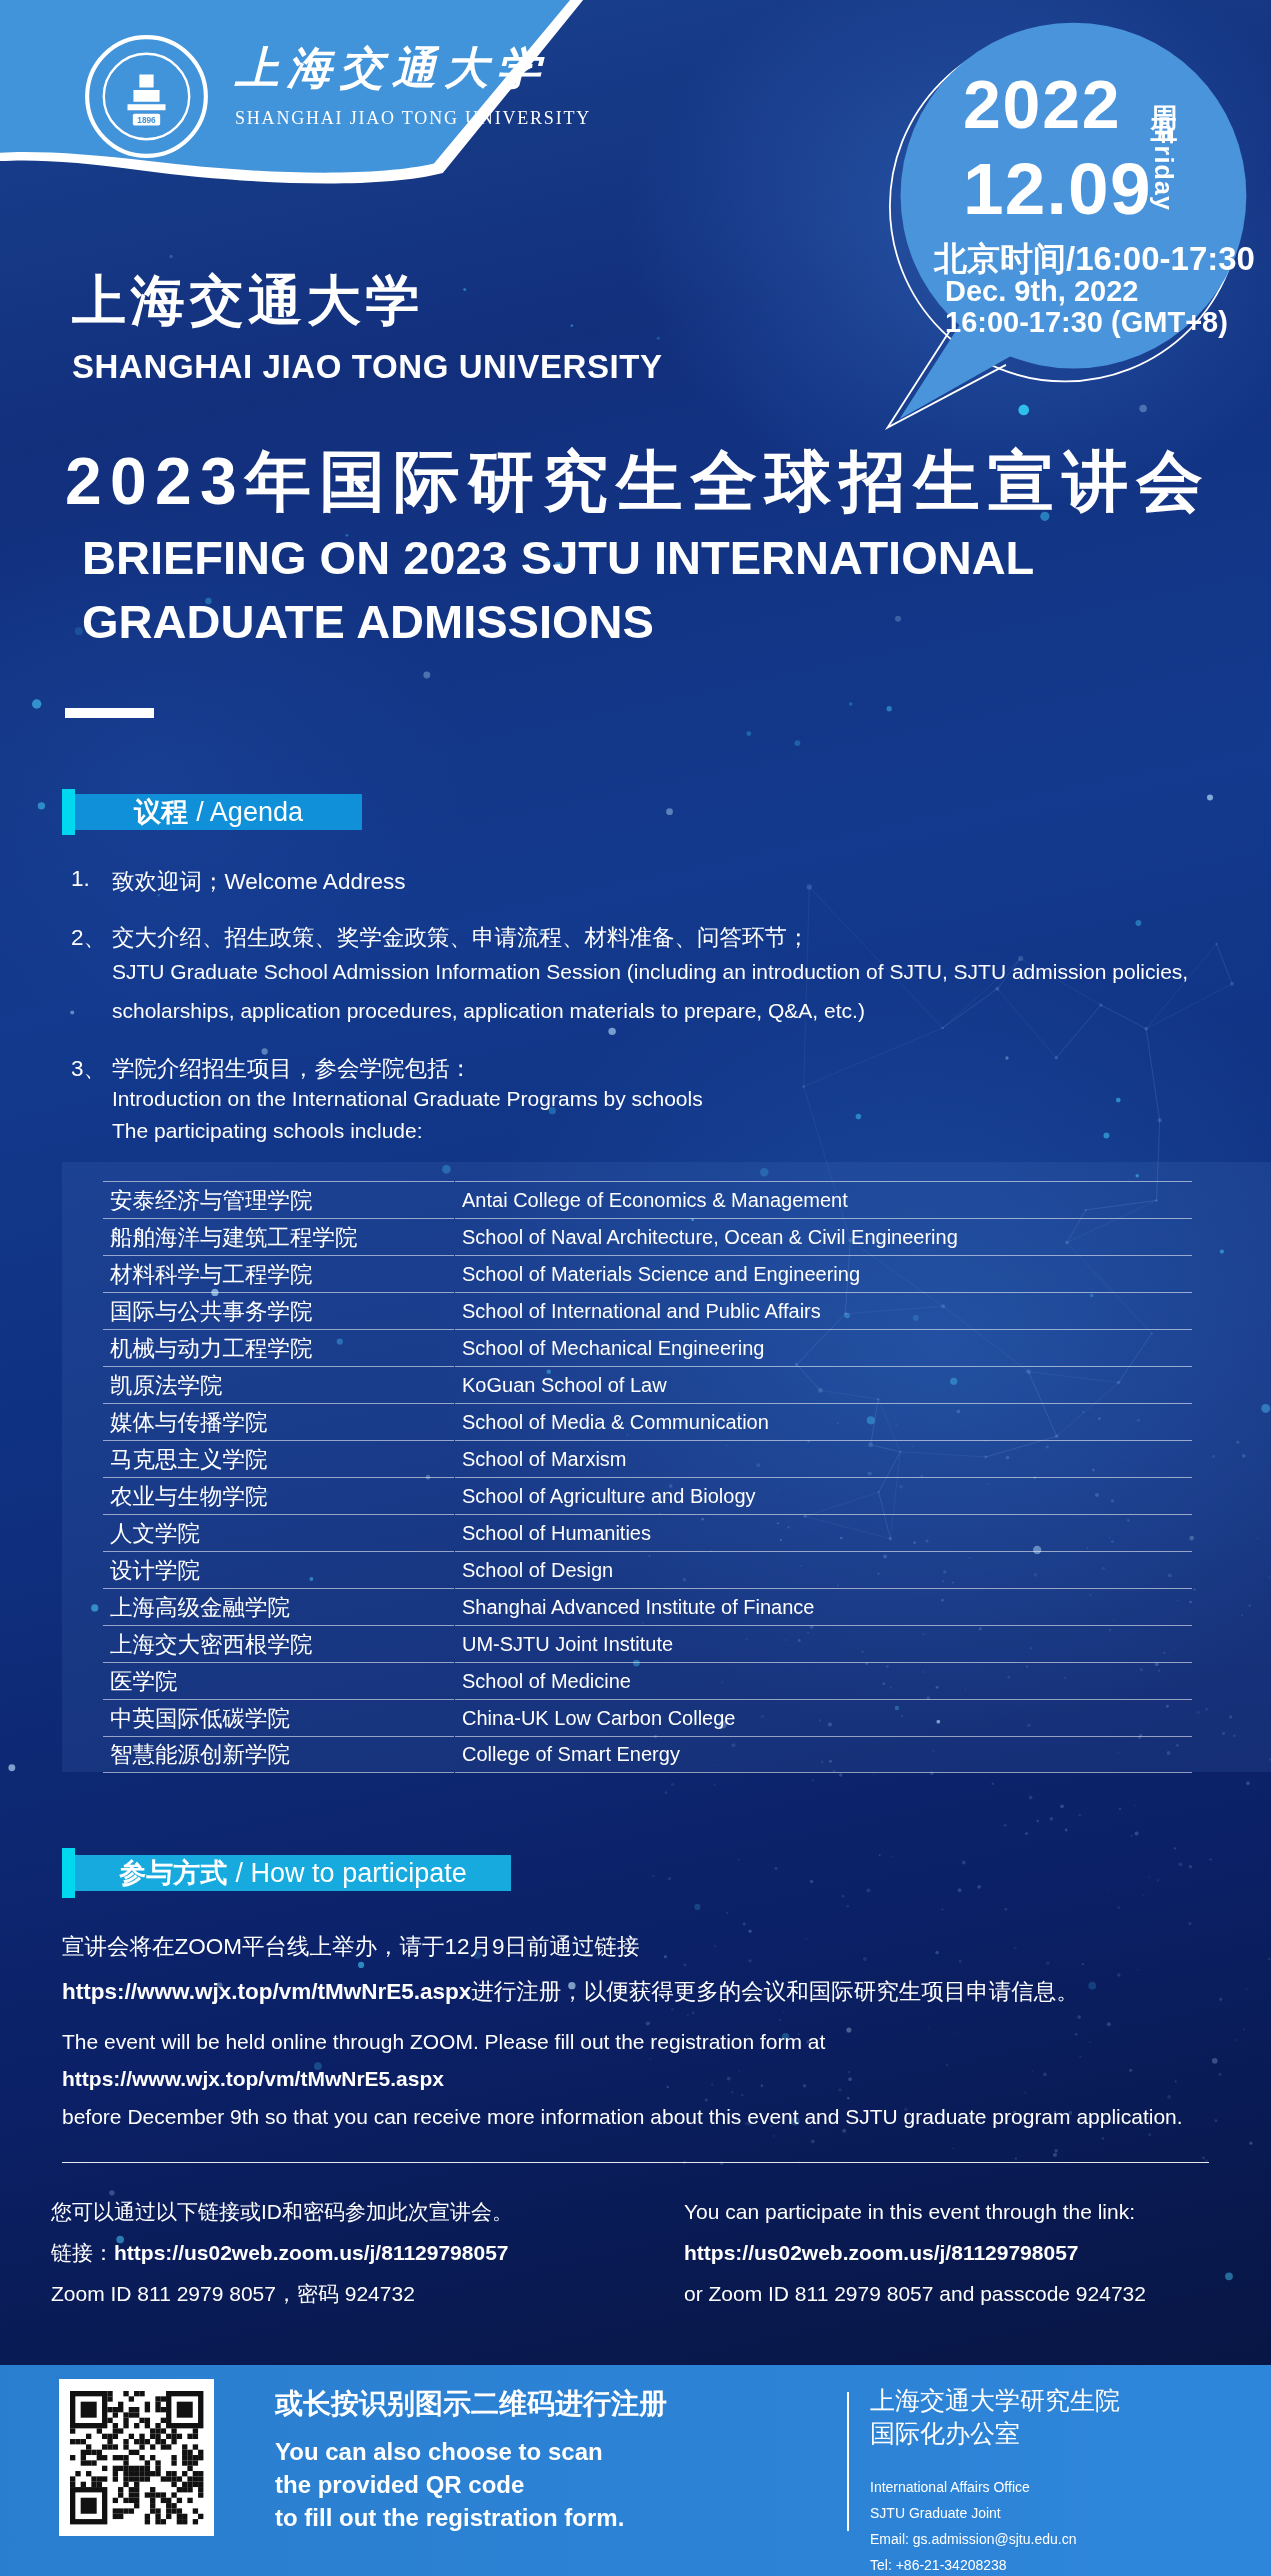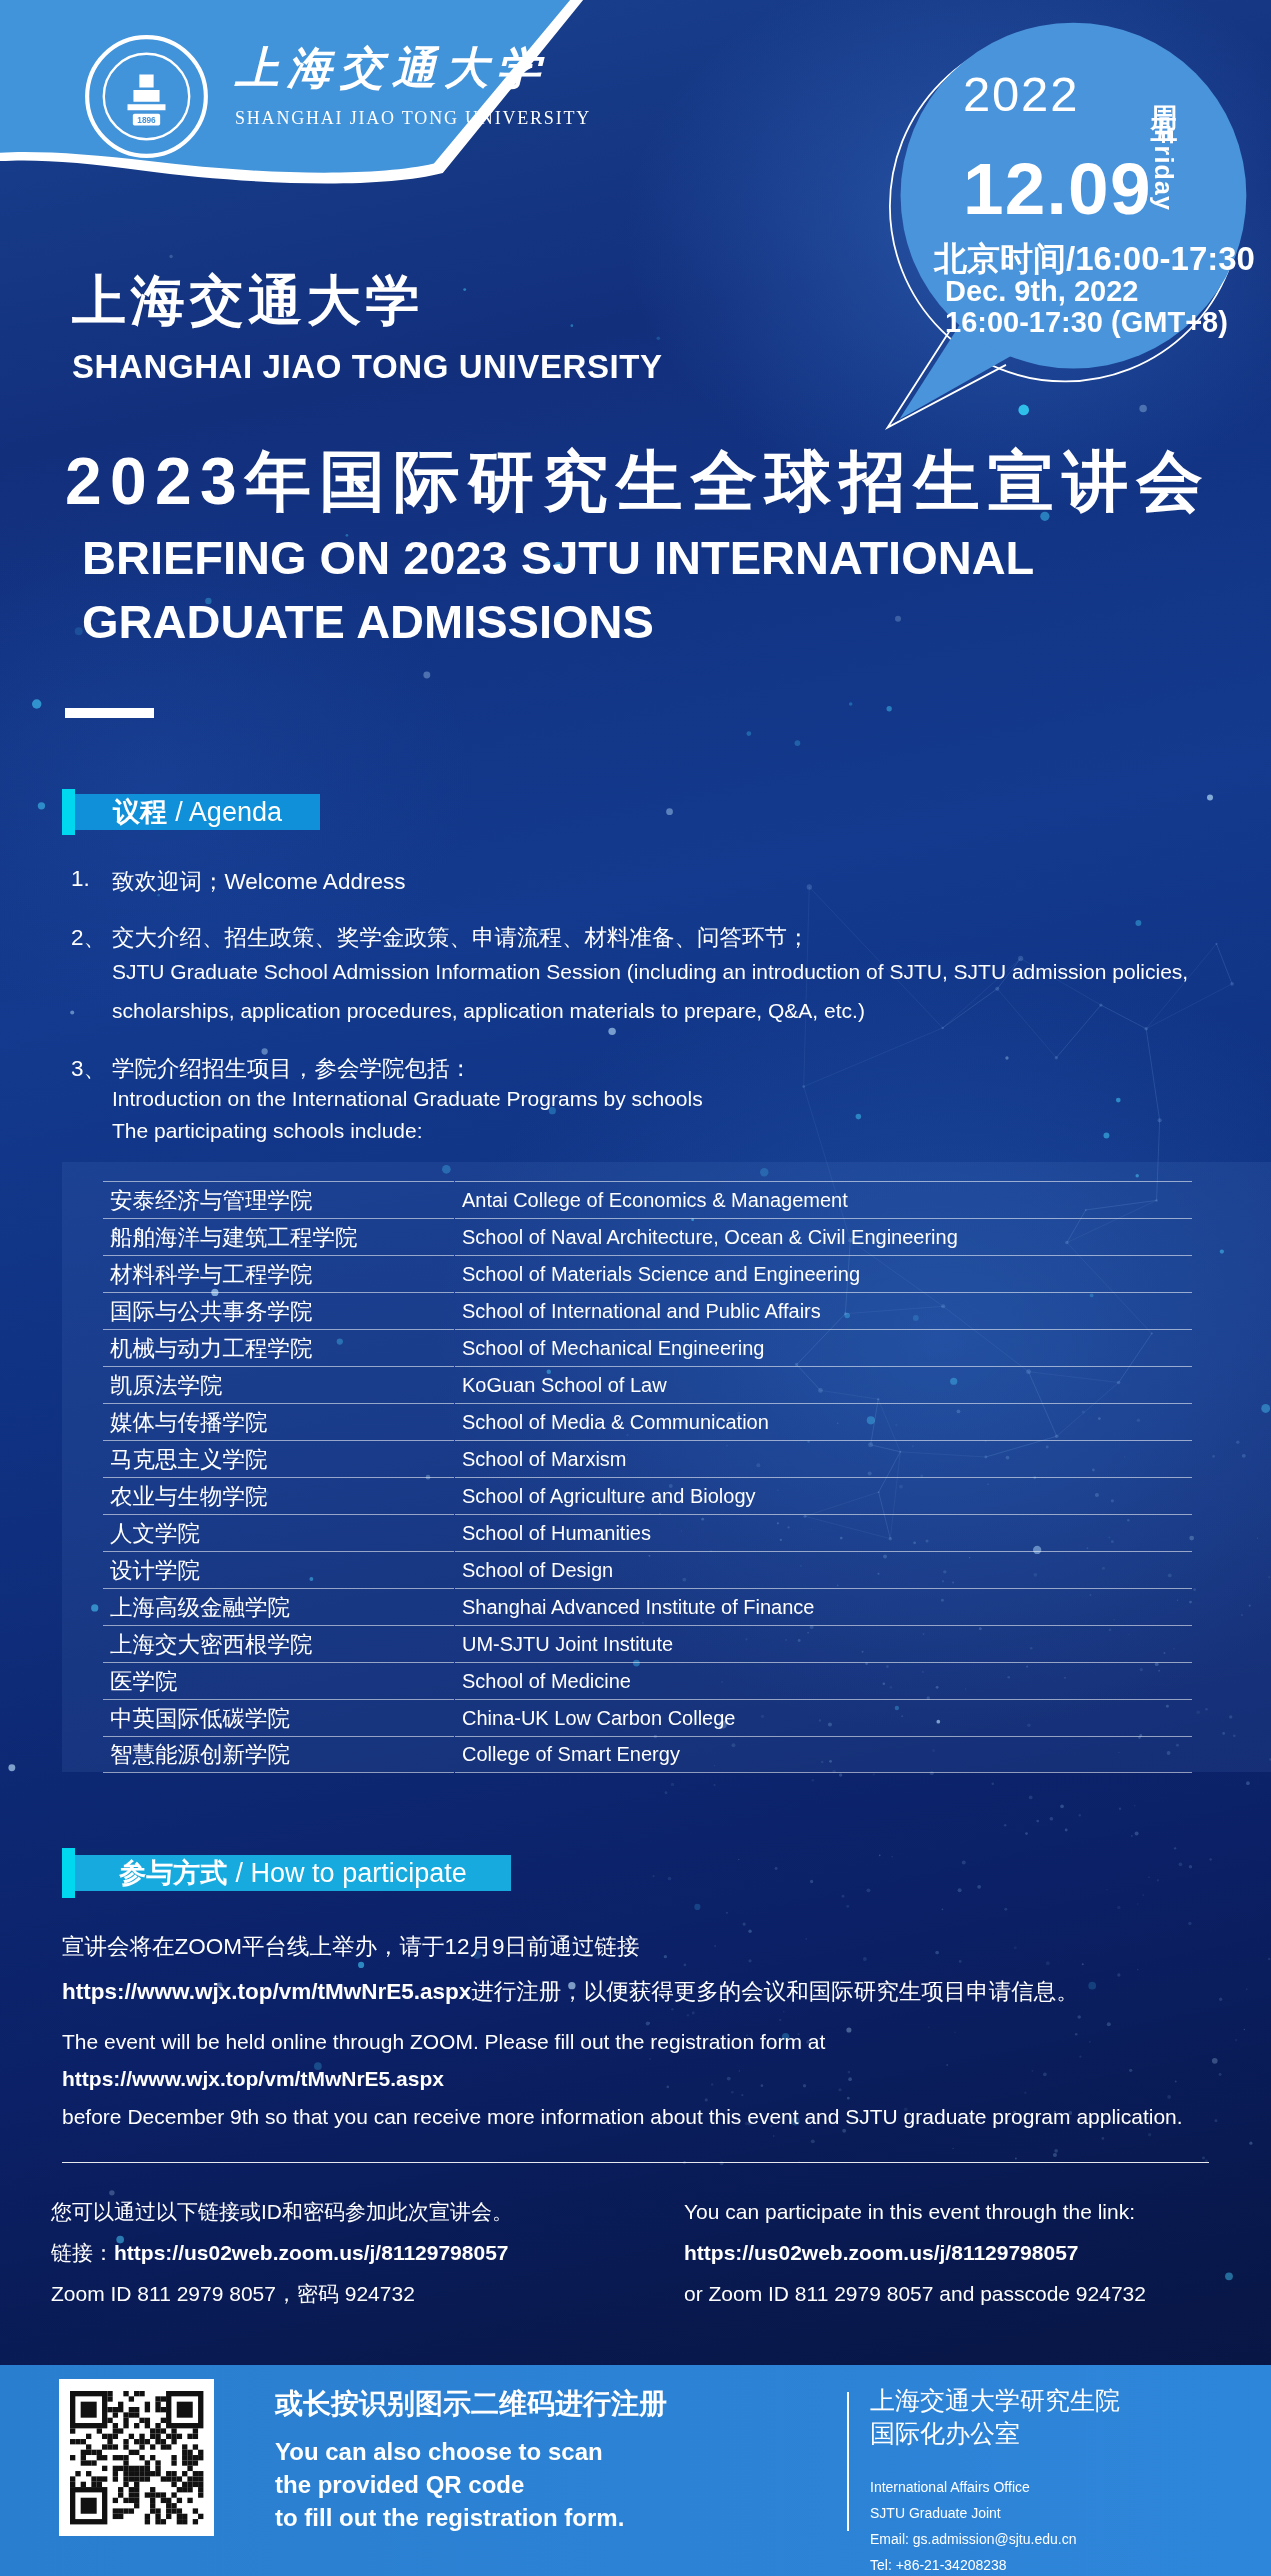--- a/index.html
+++ b/index.html
@@ -27,21 +27,21 @@
   
   #banner-svg{left:0;top:0}
   .logo-row{left:83px;top:33px;display:flex;align-items:flex-start}
   .logo-text{margin-left:25px;margin-top:6px}
   .logo-cn{font-family:"DejaVu Serif","Liberation Serif",serif;font-style:italic;font-weight:bold;
            font-size:44px;letter-spacing:8.3px;white-space:nowrap}
   .logo-en{font-family:"Liberation Serif","DejaVu Serif",serif;font-size:18px;letter-spacing:1.8px;
            margin-top:9.5px;white-space:nowrap}
 
   
-  .bub-year{left:963px;top:70px;font-size:49px;font-weight:normal;letter-spacing:1.8px;line-height:1}
+  .bub-year{left:963px;top:70px;font-size:68px;font-weight:bold;letter-spacing:1.8px;line-height:1}
   .bub-date{left:963px;top:152px;font-size:73px;font-weight:bold;letter-spacing:1.2px;line-height:1}
   .bub-week{left:1150px;top:84px;height:225px;writing-mode:vertical-rl;font-weight:bold;line-height:1}
   .bub-week .wcn{font-size:27px;letter-spacing:12px}
   .bub-week .wen{font-size:25px;margin-top:18px;letter-spacing:1.2px}
   .bub-tcn{left:934px;top:237px;font-size:33px;font-weight:bold;white-space:nowrap}
   .bub-ten1{left:945px;top:275px;font-size:29px;font-weight:bold}
   .bub-ten2{left:945px;top:306px;font-size:29px;font-weight:bold}
 
   
   .t-cn{left:72px;top:265px;font-size:54px;font-weight:600;letter-spacing:4.7px}
@@ -51,21 +51,21 @@
   .t-ev1{top:530px}.t-ev2{top:594px}
   .t-dash{left:65px;top:708px;width:89px;height:9.5px;background:#fff}
 
   
   .sec-head{display:flex;align-items:center}
   .sec-head .bar{width:13px;align-self:stretch;background:var(--c-cyan)}
   .sec-head .lab{flex:1;display:flex;align-items:center;justify-content:center;
                  font-size:27px;white-space:nowrap}
   .sec-head .lab .cn{font-weight:bold}
   .sec-head .lab .en{font-weight:normal;margin-left:8.3px}
-  #agenda-head{left:62px;top:789px;width:258px;height:46px}
+  #agenda-head{left:62px;top:789px;width:300px;height:46px}
   #agenda-head .lab{background:var(--c-box-agenda)}
   #part-head{left:62px;top:1848px;width:449px;height:50px}
   #part-head .lab{background:var(--c-box-part)}
 
   
   .ag-row{left:71px;display:flex;white-space:nowrap}
   .ag-num{width:41px;font-size:22.5px}
   .ag-cn{font-size:22.5px}
   .ag-en{left:112px;font-size:21px;white-space:nowrap}
 

